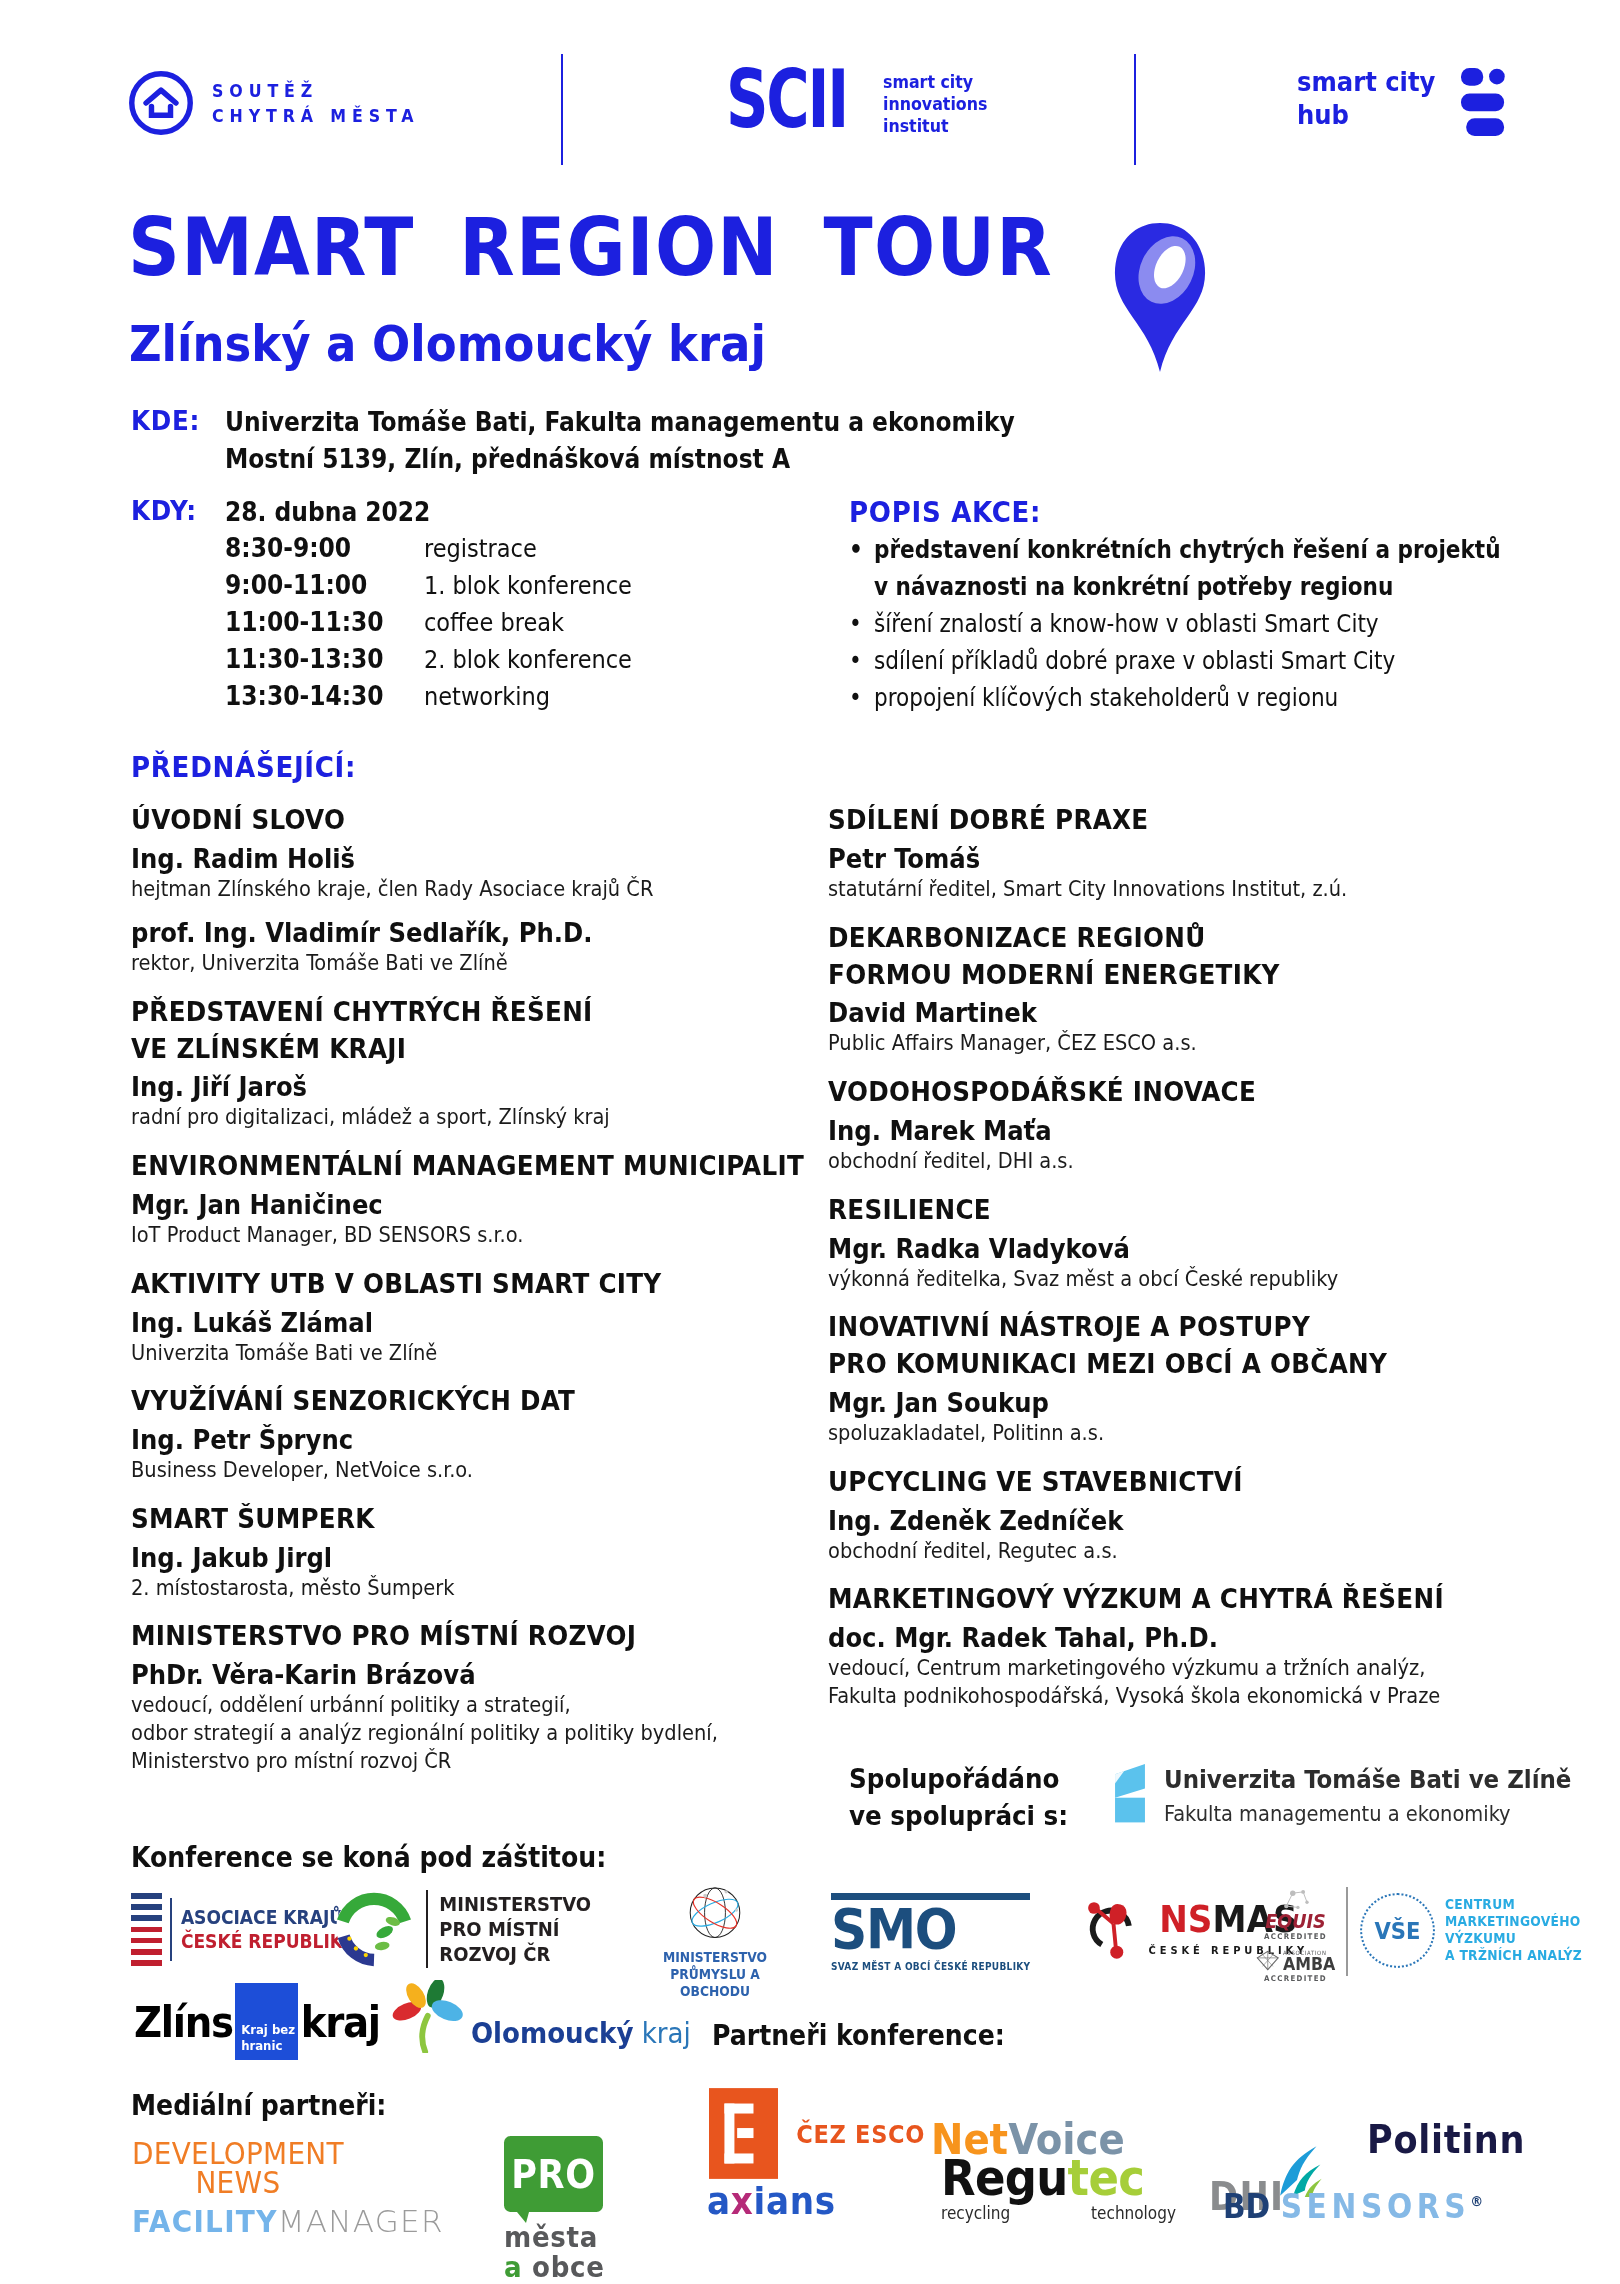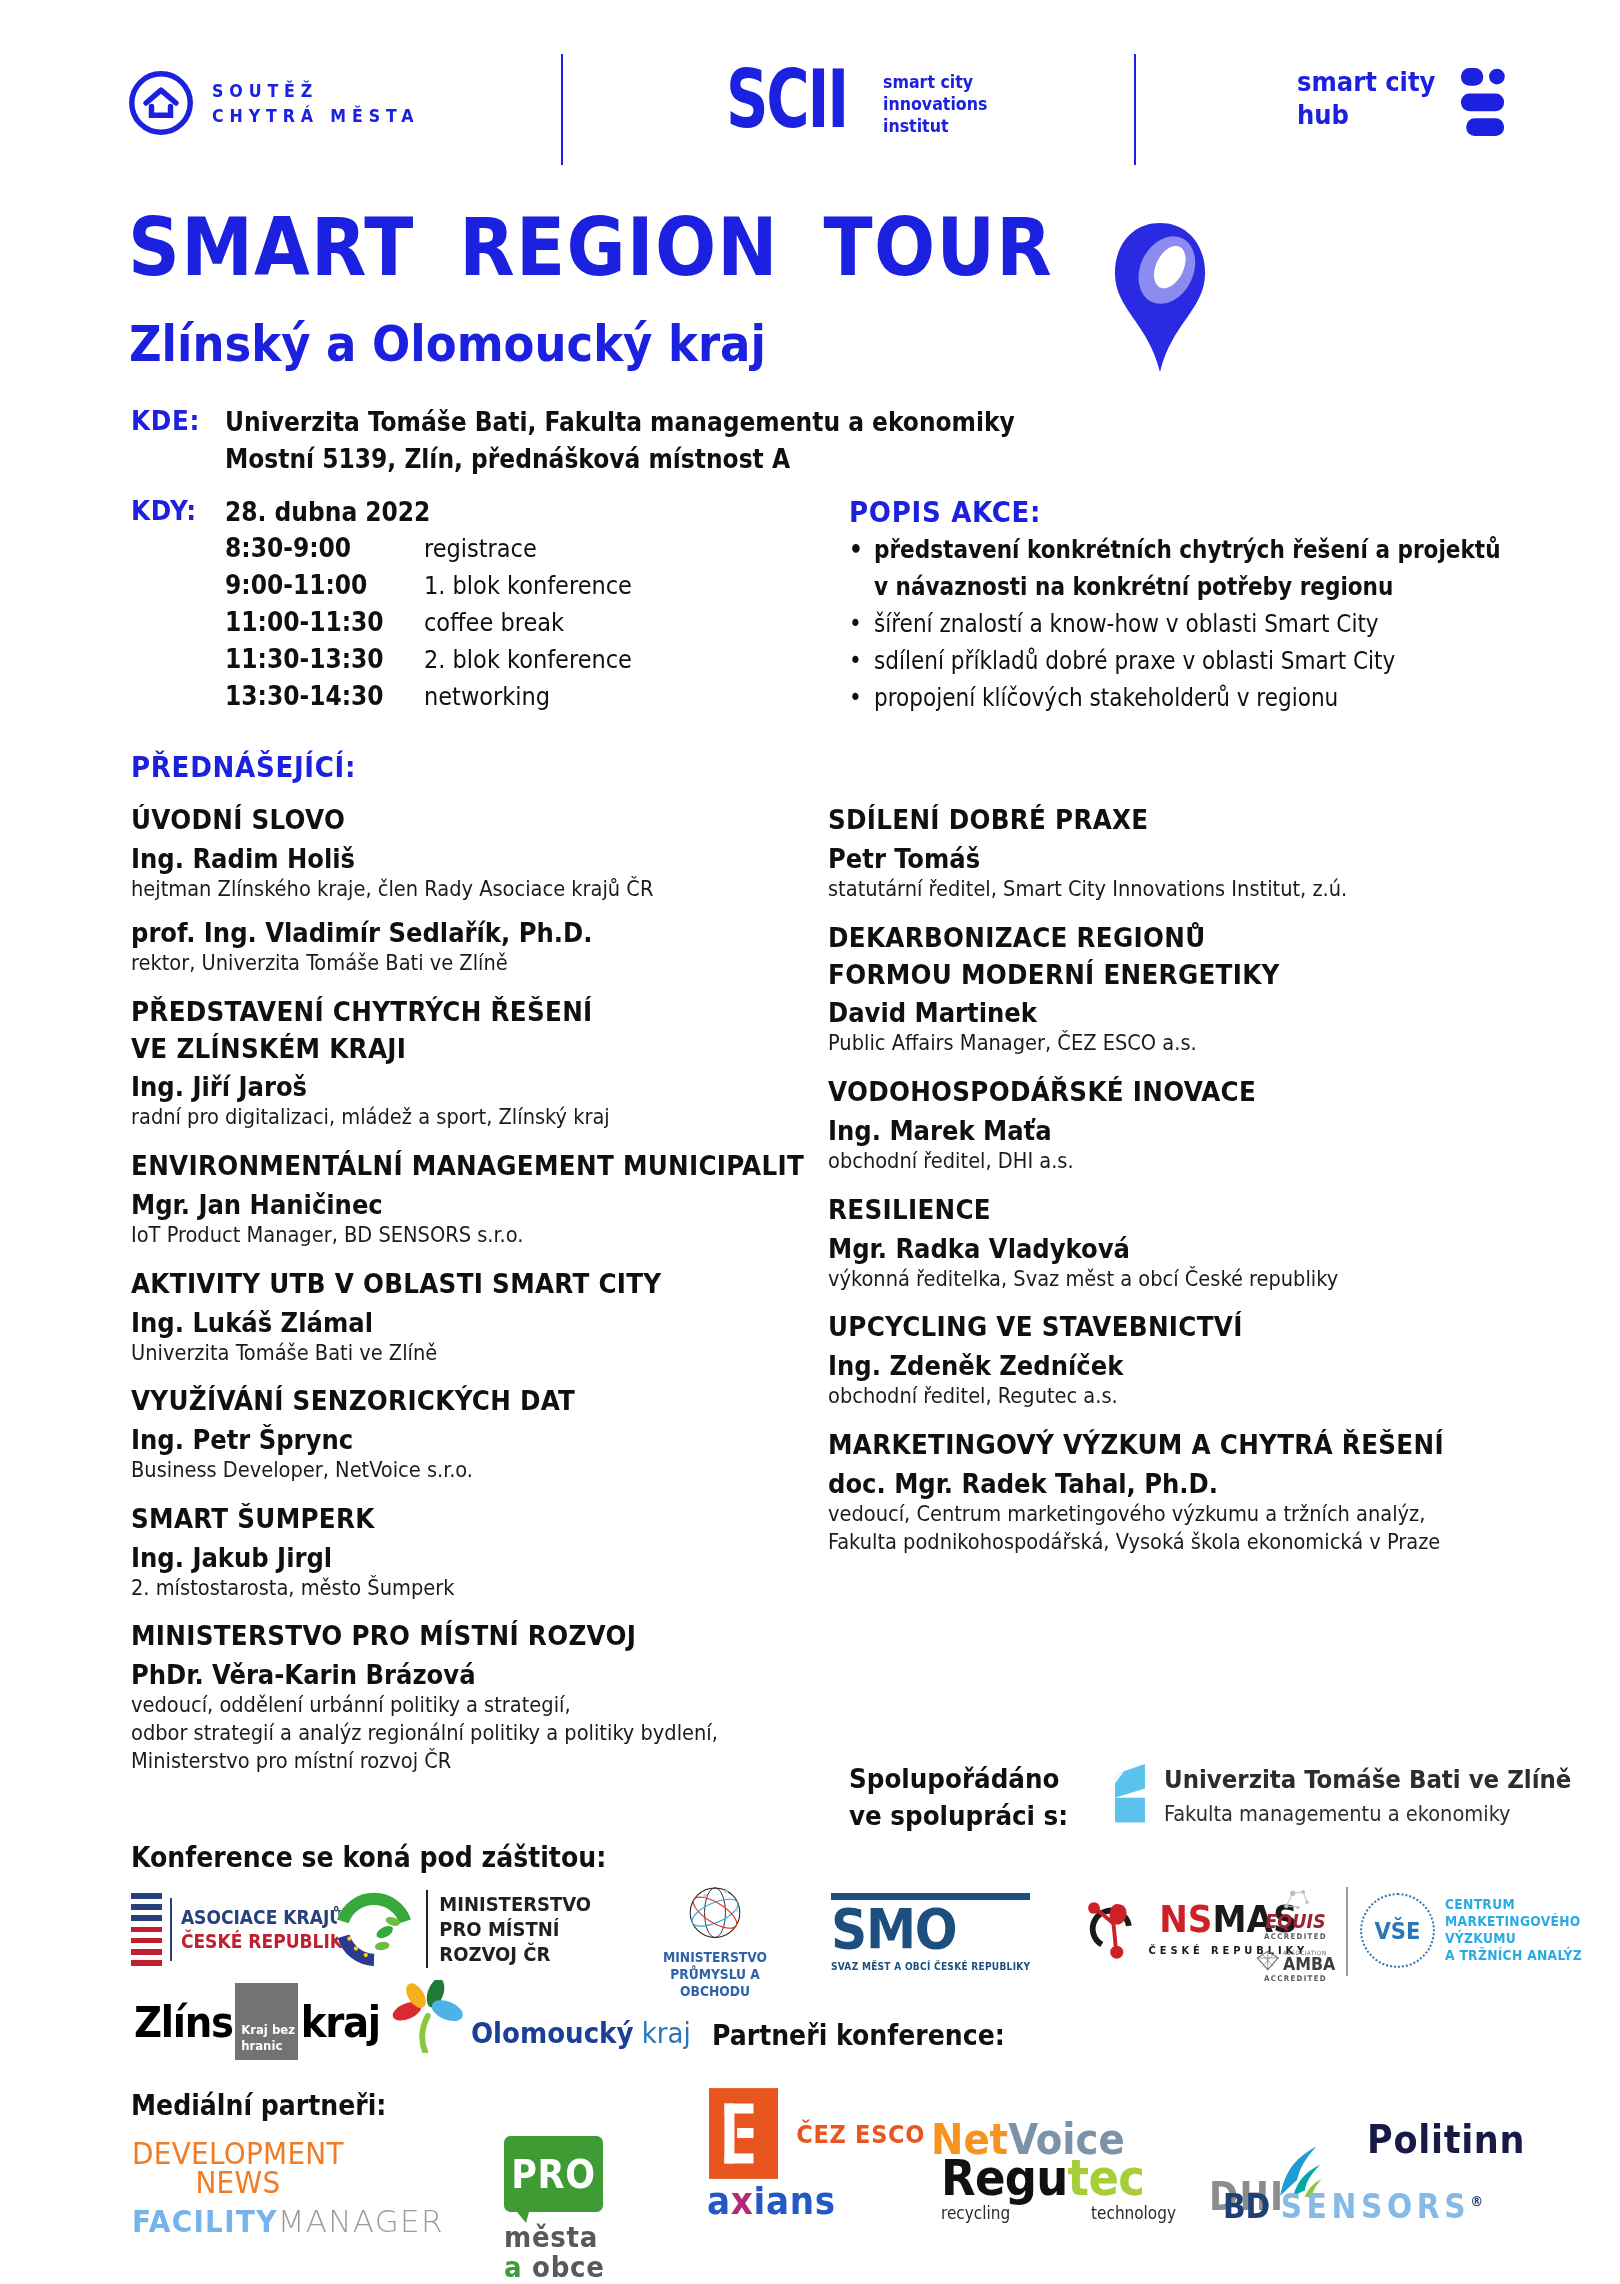--- a/index.html
+++ b/index.html
@@ -78,21 +78,21 @@
   .amba-row{display:flex;align-items:center;gap:3.9px;margin-top:9.1px;}
   .amba-name{font-size:17.6px;font-weight:700;color:#3d3d3d;line-height:17px;}
   .amba-pre{font-size:5.9px;letter-spacing:0.7px;color:#58595b;}
   .gray-rule{width:2px;background:#9a9a9a;}
   .vse-circle{width:71px;height:71px;border:2px dotted #2a76b8;border-radius:50%;display:flex;align-items:center;justify-content:center;}
   .vse-center{font-size:23.5px;font-weight:900;color:#2a76b8;}
   .centrum{font-size:13.7px;font-weight:800;line-height:17px;color:#29abe2;letter-spacing:0.3px;}
 
   .zlin{display:flex;align-items:center;}
   .zlin-word{font-size:43px;font-weight:900;color:#000;letter-spacing:-1.3px;}
-  .zlin-box{width:63px;height:77px;background:#737373;position:relative;margin:0 2.6px;}
+  .zlin-box{width:63px;height:77px;background:#1d4ed8;position:relative;margin:0 2.6px;}
   .zlin-box span{position:absolute;left:5.9px;bottom:6.5px;color:#fff;font-size:13px;font-weight:700;line-height:15.7px;}
   .olomouc{display:flex;align-items:flex-end;}
   .olomouc-text{font-size:29px;margin-bottom:5.2px;margin-left:-9.1px;}
   .olo-bold{font-weight:800;color:#1b3f94;}
   .olo-light{font-weight:400;color:#2a76b8;}
 
   
   .cez{display:flex;align-items:center;gap:18.3px;}
   .cez-text{font-size:25px;font-weight:700;color:#e8551e;letter-spacing:0.7px;text-align:right;}
   .netvoice{position:relative;font-size:43px;font-weight:800;}
@@ -312,20 +312,28 @@
       </div>
     </div>
     <div class="talk">
       <div class="talk-title pre">RESILIENCE</div>
       <div class="speaker">
         <div class="talk-name">Mgr. Radka Vladyková</div>
         <div class="talk-detail pre">výkonná ředitelka, Svaz měst a obcí České republiky</div>
       </div>
     </div>
     <div class="talk">
+      <div class="talk-title pre">INOVATIVNÍ NÁSTROJE A POSTUPY
+PRO KOMUNIKACI MEZI OBCÍ A OBČANY</div>
+      <div class="speaker">
+        <div class="talk-name">Mgr. Jan Soukup</div>
+        <div class="talk-detail pre">spoluzakladatel, Politinn a.s.</div>
+      </div>
+    </div>
+    <div class="talk">
       <div class="talk-title pre">UPCYCLING VE STAVEBNICTVÍ</div>
       <div class="speaker">
         <div class="talk-name">Ing. Zdeněk Zedníček</div>
         <div class="talk-detail pre">obchodní ředitel, Regutec a.s.</div>
       </div>
     </div>
     <div class="talk">
       <div class="talk-title pre">MARKETINGOVÝ VÝZKUM A CHYTRÁ ŘEŠENÍ</div>
       <div class="speaker">
         <div class="talk-name">doc. Mgr. Radek Tahal, Ph.D.</div>

